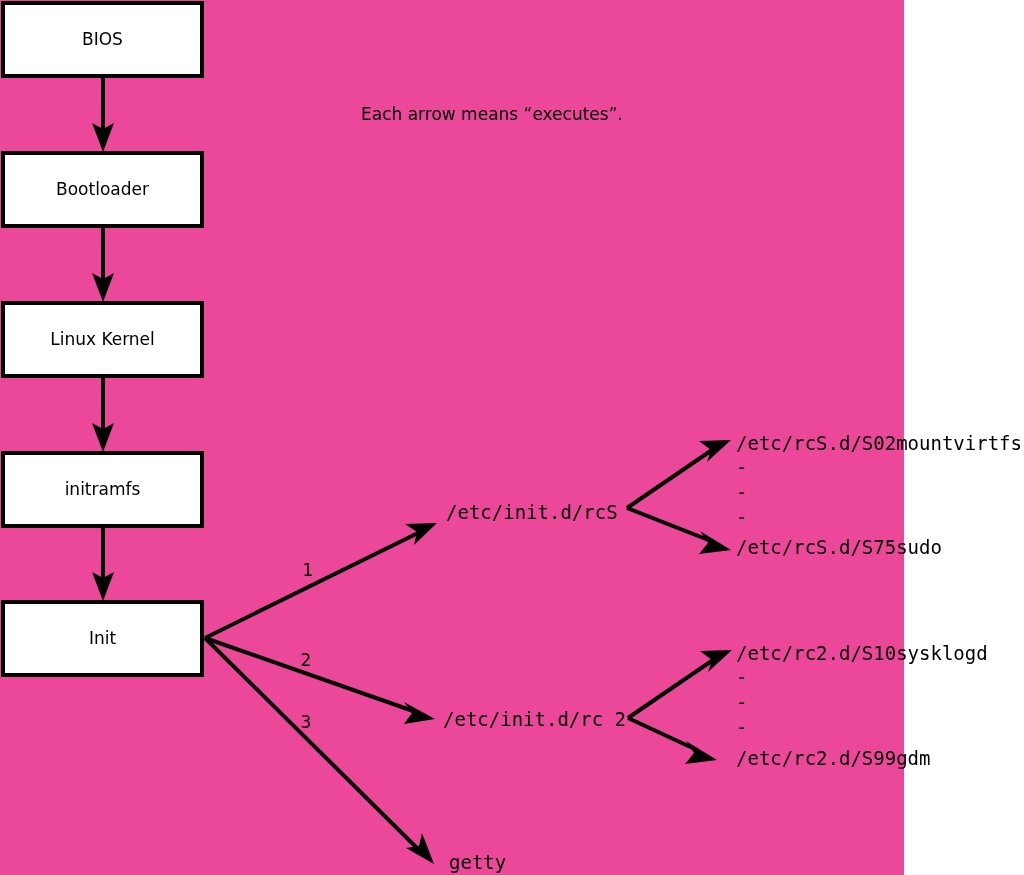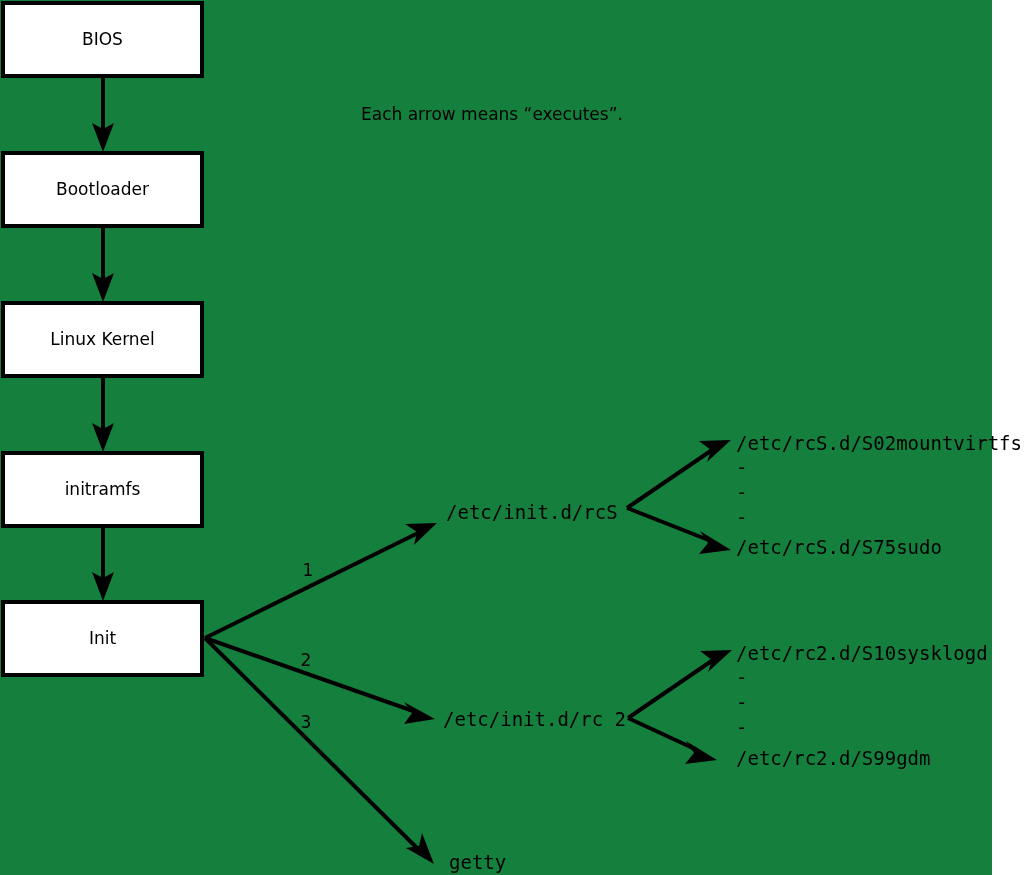--- a/index.html
+++ b/index.html
@@ -8,23 +8,23 @@
     background: #ffffff;
   }
   body {
     width: 1024px;
     height: 875px;
     overflow: hidden;
     font-family: "DejaVu Sans", sans-serif;
   }
   #diagram-root {
     position: relative;
-    width: 992px;
+    width: 904px;
     height: 875px;
-    background: #15803d;
+    background: #ec4899;
   }
   svg#boot-diagram {
     display: block;
     width: 1024px;
     height: 875px;
   }
   .box-rect {
     fill: #ffffff;
     stroke: #000000;
     stroke-width: 4;

